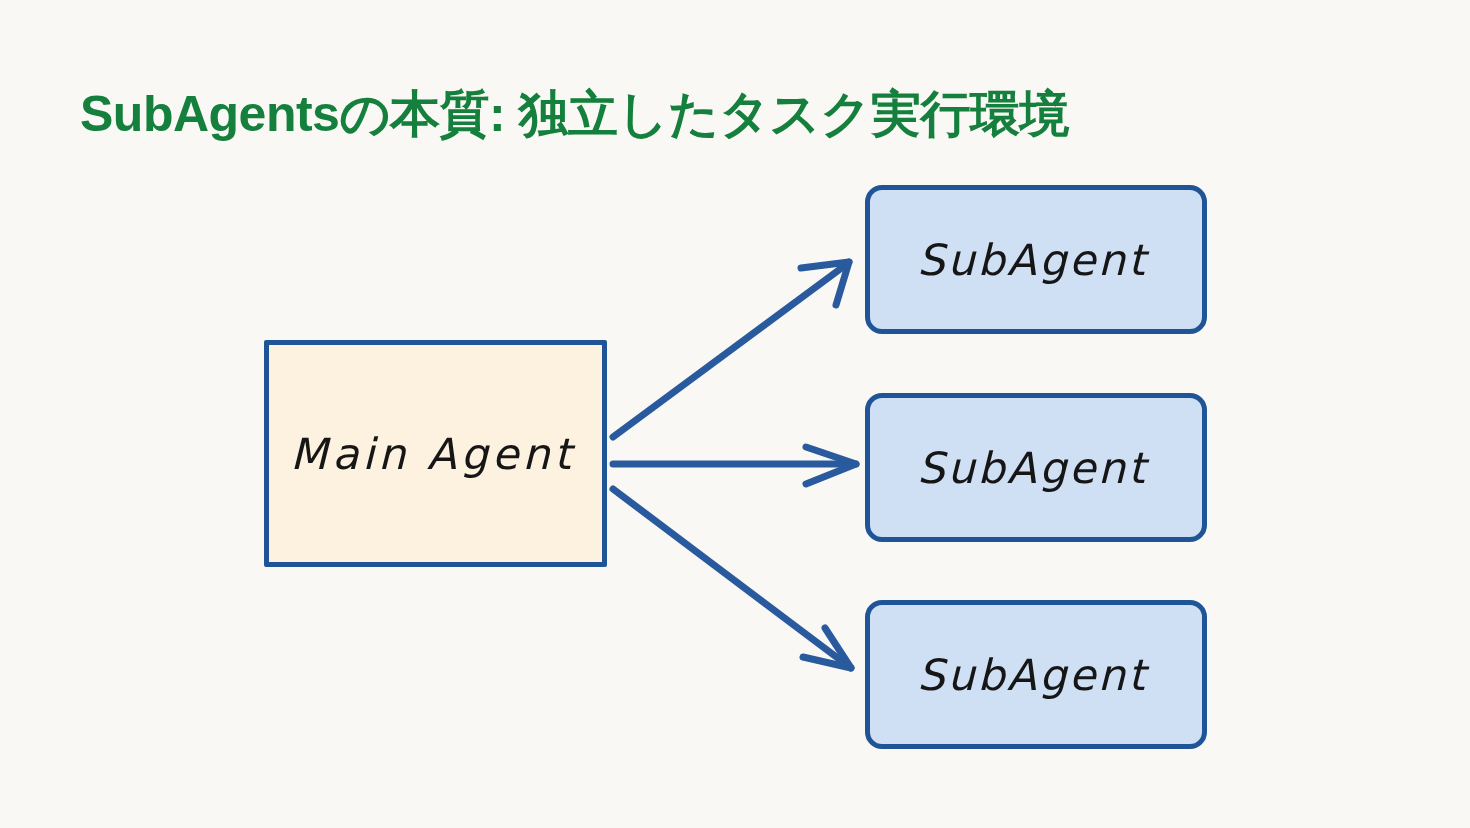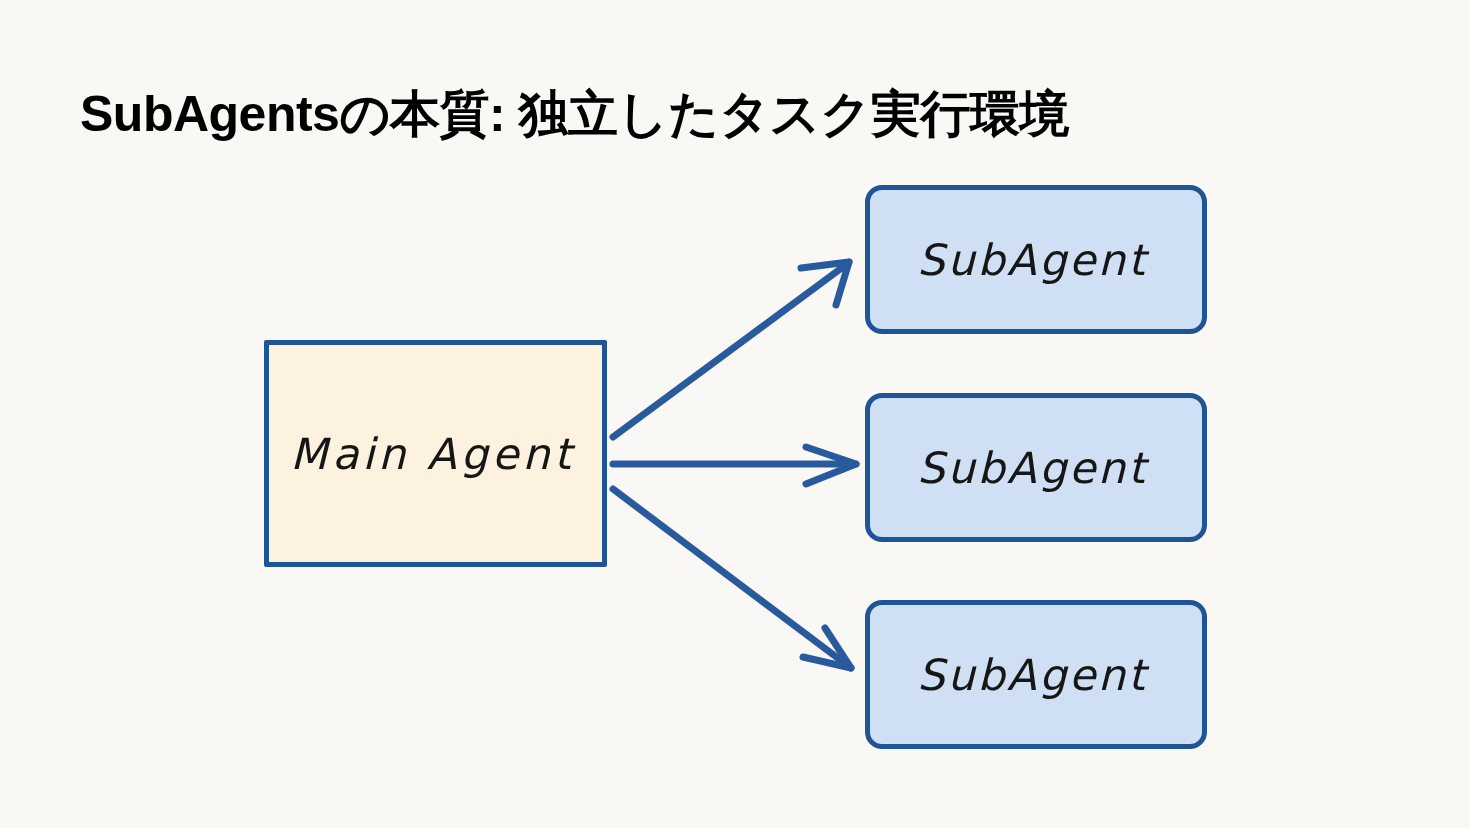--- a/index.html
+++ b/index.html
@@ -26,21 +26,21 @@
   #slide-title {
     position: absolute;
     left: 80px;
     top: 52px;
     width: 1300px;
     font-family: "Liberation Sans", "DejaVu Sans", sans-serif;
     font-size: 50px;
     font-weight: 700;
     line-height: 1.12;
     letter-spacing: -0.5px;
-    color: #000000;
+    color: #15803d;
     white-space: nowrap;
   }
 
   
   #diagram {
     position: absolute;
     left: 0;
     top: 0;
     width: 1470px;
     height: 828px;

